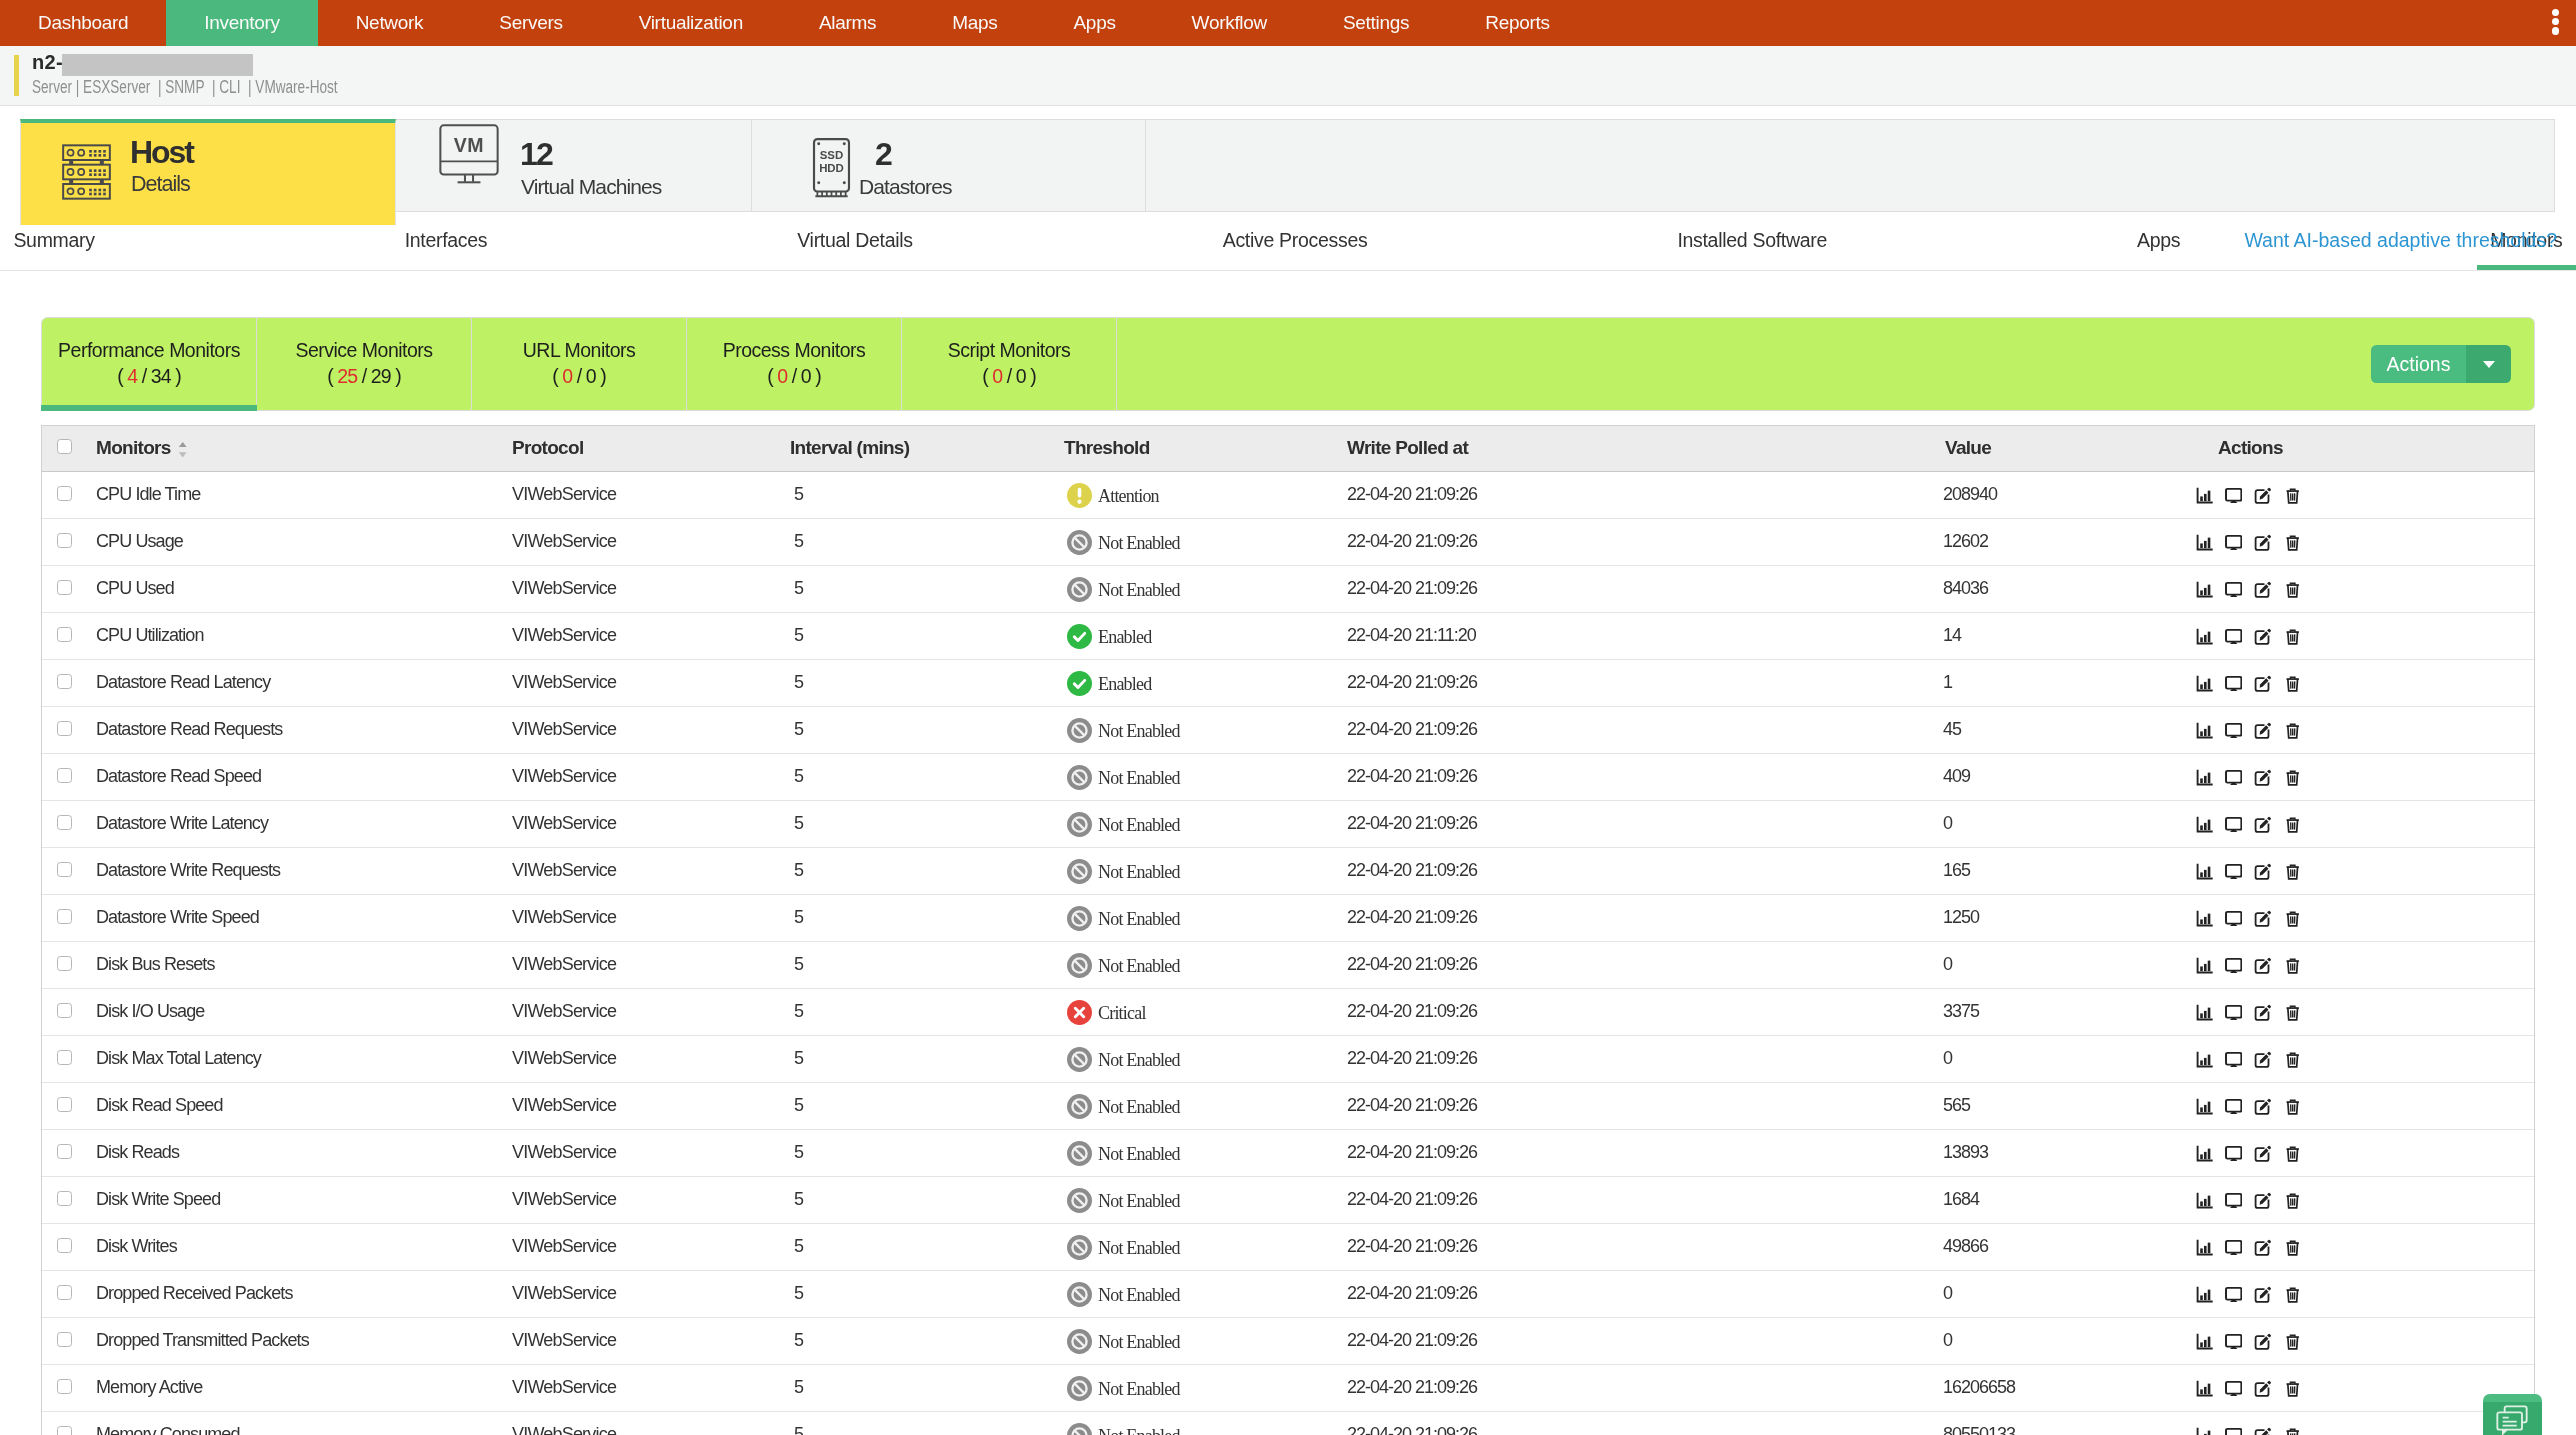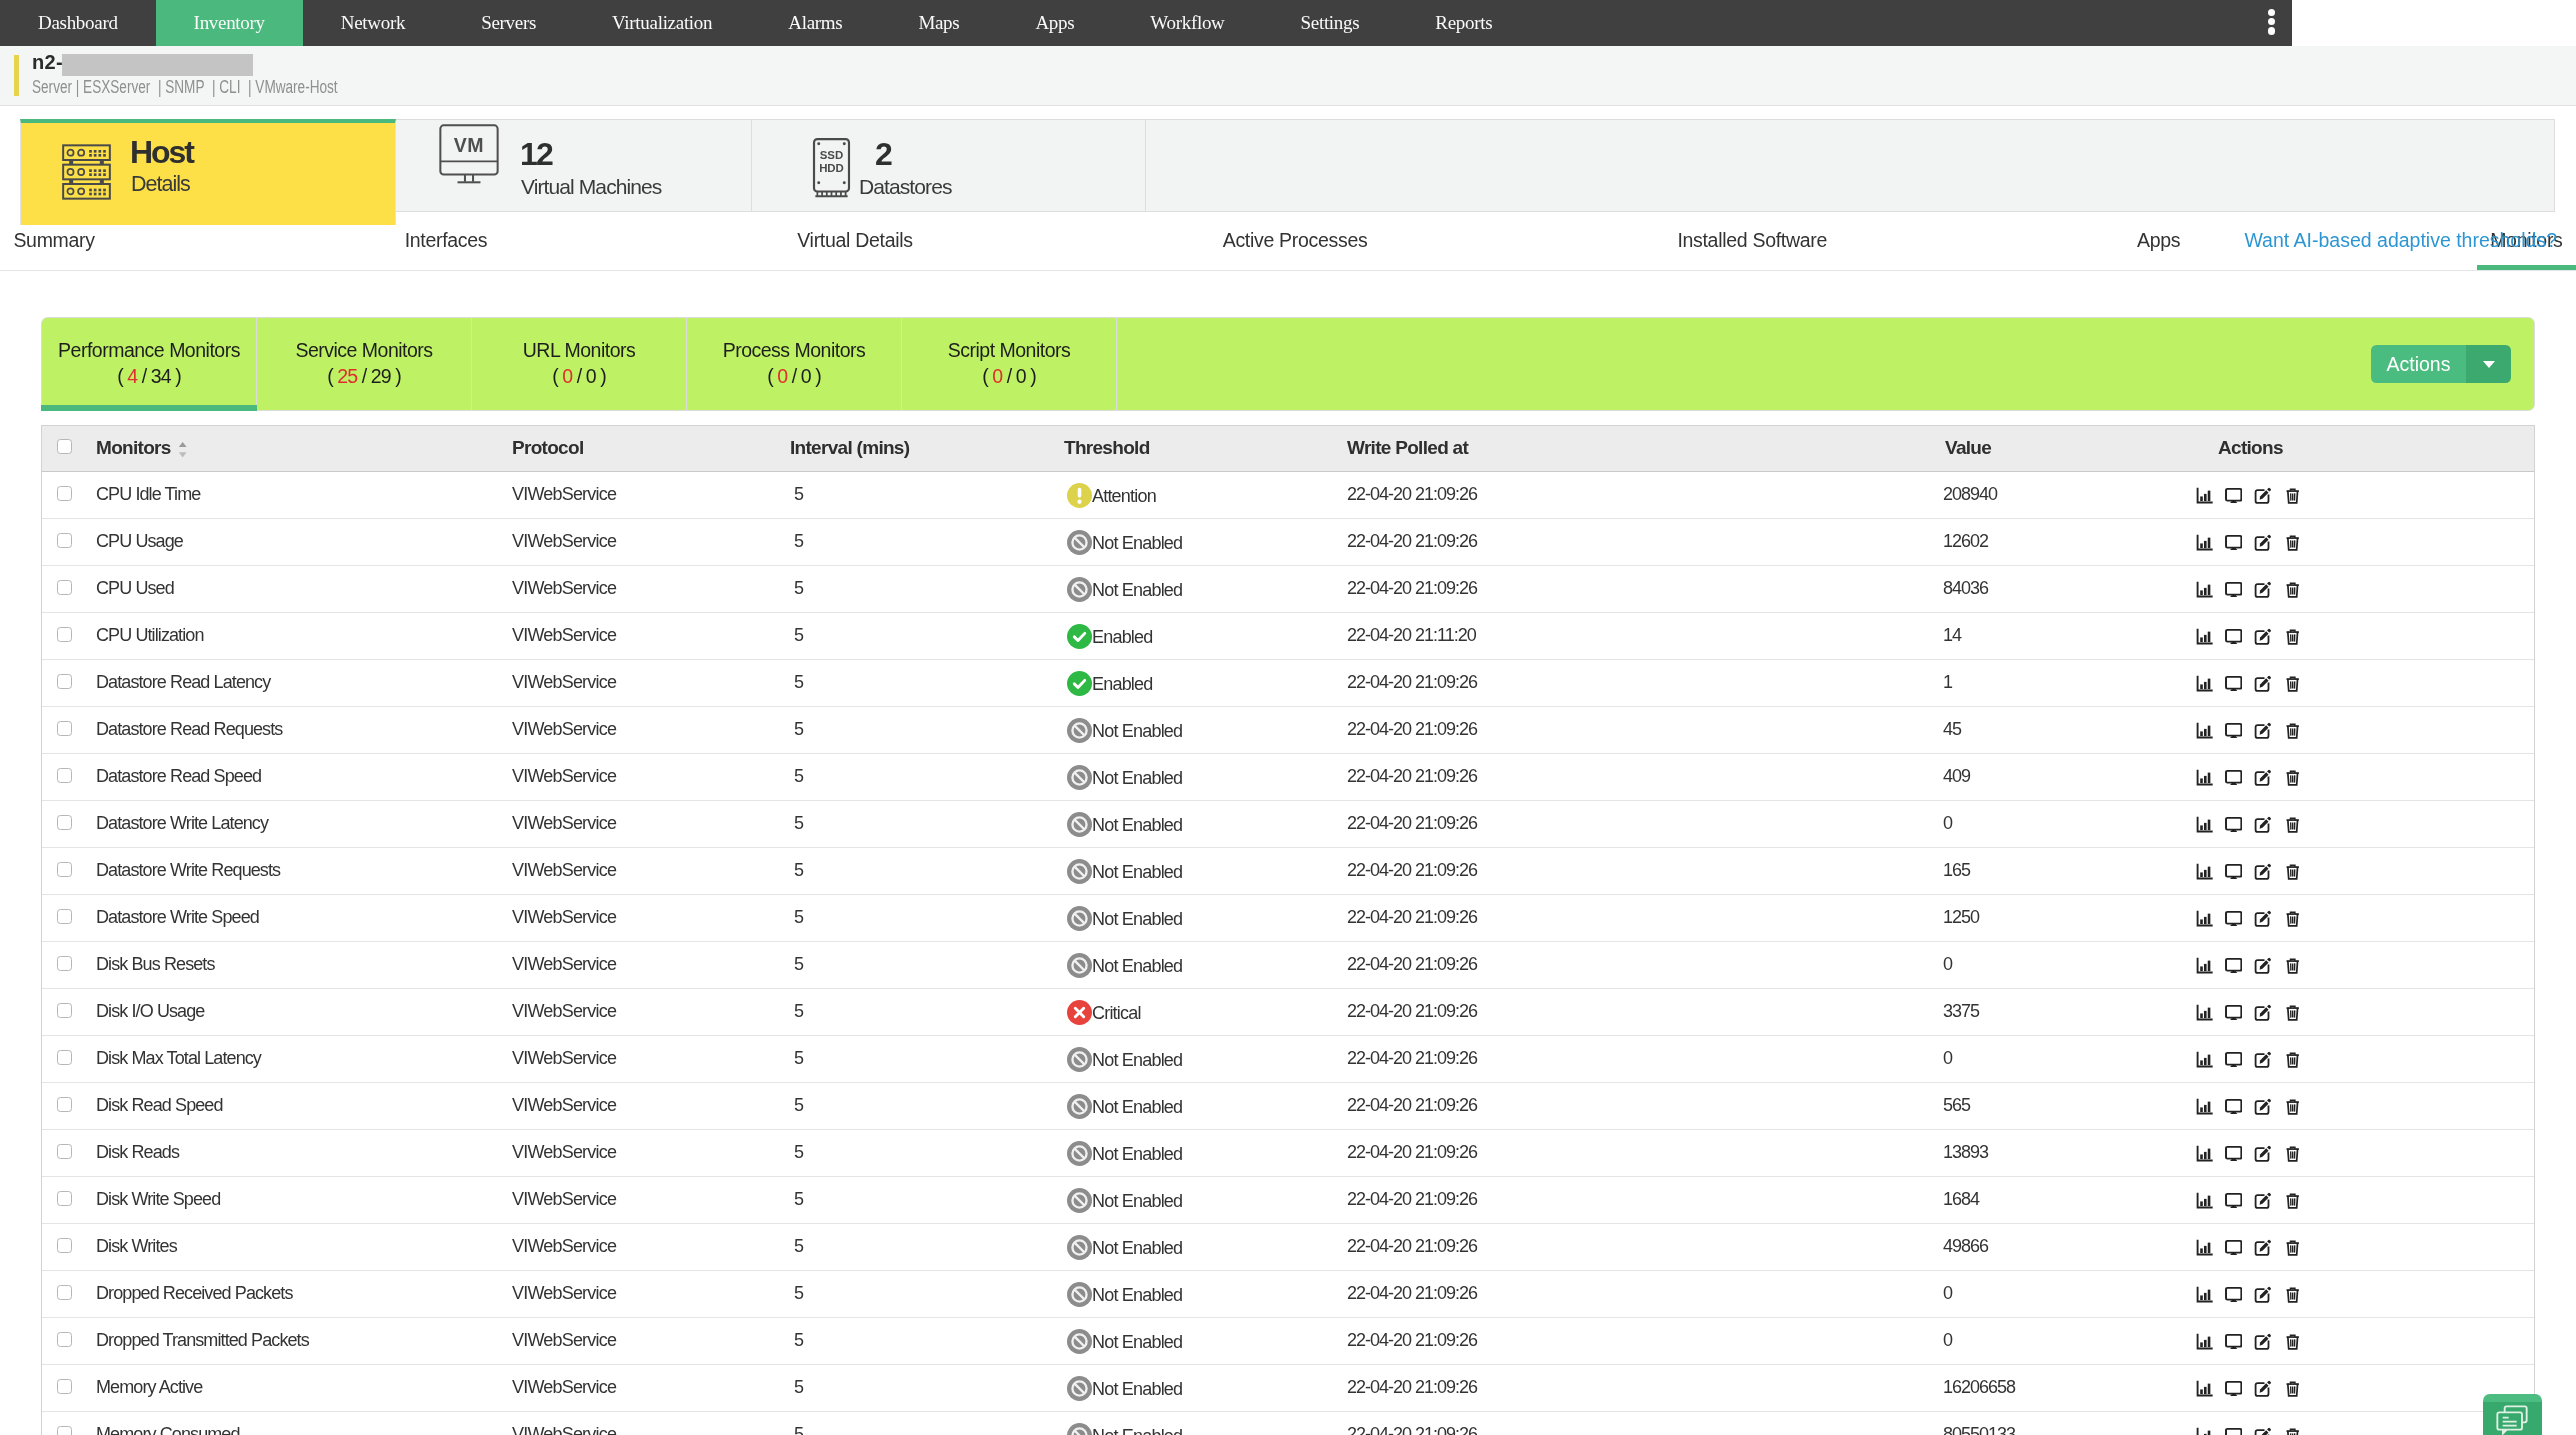--- a/index.html
+++ b/index.html
@@ -1,16 +1,16 @@
 <!DOCTYPE html>
 <html style="font-size:10.7px"><head><meta charset="utf-8"><title>Host</title><style>
 * { margin:0; padding:0; box-sizing:border-box; }
 html,body { width:2576px; height:1436px; background:#fff; font-family:"Liberation Sans",sans-serif; overflow:hidden; }
 #page { position:relative; width:2576px; height:1436px; overflow:hidden; }
-.nav { position:absolute; left:0; top:0; width:2292px; height:46px; background:#404040; display:flex;font-family:Liberation Serif, serif; }
+.nav { position:absolute; left:0; top:0; width:2576px; height:46px; background:#c2410c; display:flex; }
 .ni { line-height:46px; padding:0 38px; font-size:19px; letter-spacing:-0.3px; color:#fafafa; }
 .ni.act { background:#4bb97d; }
 .dots { position:absolute; right:17px; top:8.7px; width:7.4px; }
 .dots i { display:block; width:7.4px; height:7.4px; border-radius:50%; background:#fff; margin:0 0 2px; }
 .crumb { position:absolute; left:0; top:46px; width:2576px; height:60px; background:#f4f5f5; border-bottom:1.3px solid #e2e2e2; }
 .ybar { position:absolute; left:14px; top:8.7px; width:4.7px; height:41px; background:#e8d44c; }
 .hname { position:absolute; left:32px; top:5.4px; font-size:20px; letter-spacing:0.3px; font-weight:bold; color:#2b2b2b; }
 .redact { position:absolute; left:62px; top:8px; width:191px; height:22px; background:#c4c4c4; }
 .hsub { position:absolute; left:32px; top:31px; font-size:18px; color:#8f8f8f; transform:scaleX(0.755); transform-origin:0 50%; }
 .cards { position:absolute; left:20px; top:119px; width:2535px; height:93px; background:#f2f3f3; border:1.3px solid #ddd; }
@@ -42,21 +42,21 @@
 .abtn .r:after { content:""; position:absolute; left:17px; top:16px; border-left:6px solid transparent; border-right:6px solid transparent; border-top:7.4px solid #fff; }
 .tbl { position:absolute; left:41px; top:425px; width:2494px; height:1047px; border:1.3px solid #d2d2d2; background:#fff; }
 .thead { position:relative; width:100%; height:46px; background:#ececec; border-bottom:1.3px solid #c9c9c9; font-weight:bold; font-size:19px; letter-spacing:-0.7px; color:#2f2f2f; }
 .thead span { position:absolute; top:10.7px; }
 .row { position:relative; width:100%; height:47px; border-bottom:1.3px solid #e4e4e4; font-size:18px; letter-spacing:-0.8px; color:#333; }
 .row span { position:absolute; top:12px; }
 .cb { left:15.4px; top:14px !important; width:14.8px; height:14.8px; border:1.3px solid #b6b6b6; border-radius:3.4px; background:#fff; }
 .hcb { position:absolute; left:15.4px; top:14px; width:14.8px; height:14.8px; border:1.3px solid #b6b6b6; border-radius:3.4px; background:#fff; }
 .c-name { left:54px; letter-spacing:-0.9px; } .c-proto { left:470px;text-align:right; } .c-int { left:752px; }
 .c-thr { left:1025px; top:10.7px !important; }
-.tlabel { position:static !important; vertical-align:6px; }
+.tlabel { position:static !important; margin-left:6px; vertical-align:6px;font-family:Liberation Serif, serif; }
 .c-date { left:1305px; letter-spacing:-1px; } .c-val { left:1901px; letter-spacing:-1px; }
 .ticon { width:25px; height:25px; }
 .aicon { position:absolute; top:14.8px; width:17.4px; height:17.4px; }
 .sort { position:absolute; left:136px; top:14.8px; }
 .chatbtn { position:absolute; left:2483px; top:1394px; width:59px; height:42px; border-radius:6.7px 6.7px 0 0; background:linear-gradient(#4cbc80 0 8px, #38a96d 8px); }
 .chatbtn svg { position:absolute; left:11.4px; top:9.4px; }
 </style></head><body>
 <div id="page">
   <div class="nav">
       <div class="ni">Dashboard</div>

